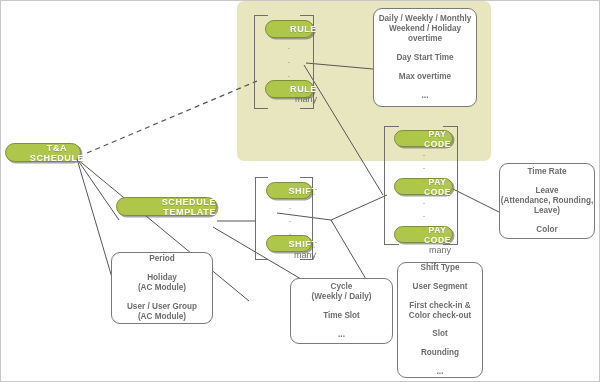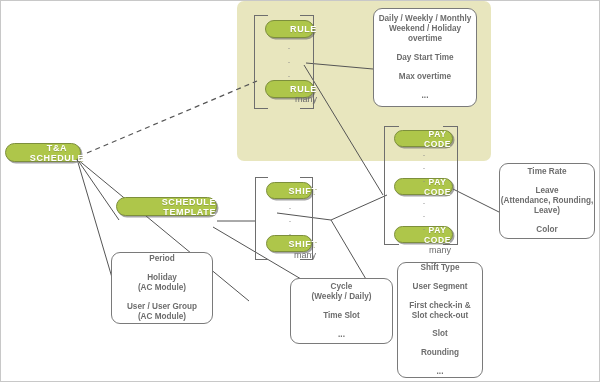--- a/index.html
+++ b/index.html
@@ -240,21 +240,21 @@
     <div class="gap"></div>
     <div class="line">...</div>
   </div>
 
   <div class="card" style="left:378px; top:261px; width:86px; height:116px; font-size:8.2px;margin-left:18px;">
     <div class="line">Shift Type</div>
     <div class="gap"></div>
     <div class="line">User Segment</div>
     <div class="gap"></div>
     <div class="line">First check-in &amp;</div>
-    <div class="line">Slot check-out</div>
+    <div class="line">Color check-out</div>
     <div class="gap"></div>
     <div class="line">Slot</div>
     <div class="gap"></div>
     <div class="line">Rounding</div>
     <div class="gap"></div>
     <div class="line">...</div>
   </div>
 
 </div>
 

